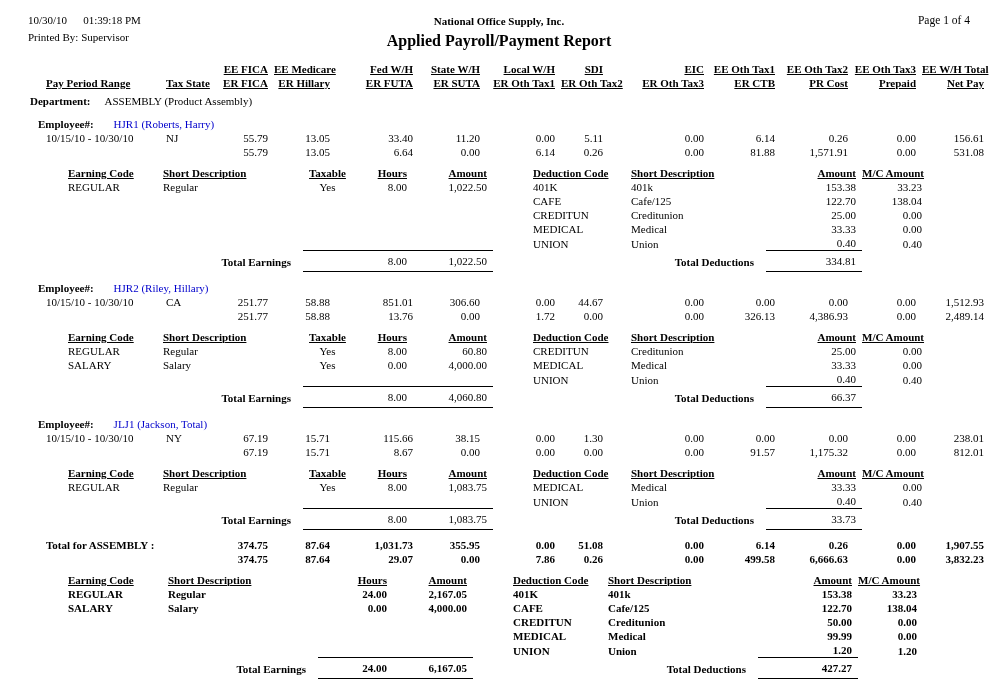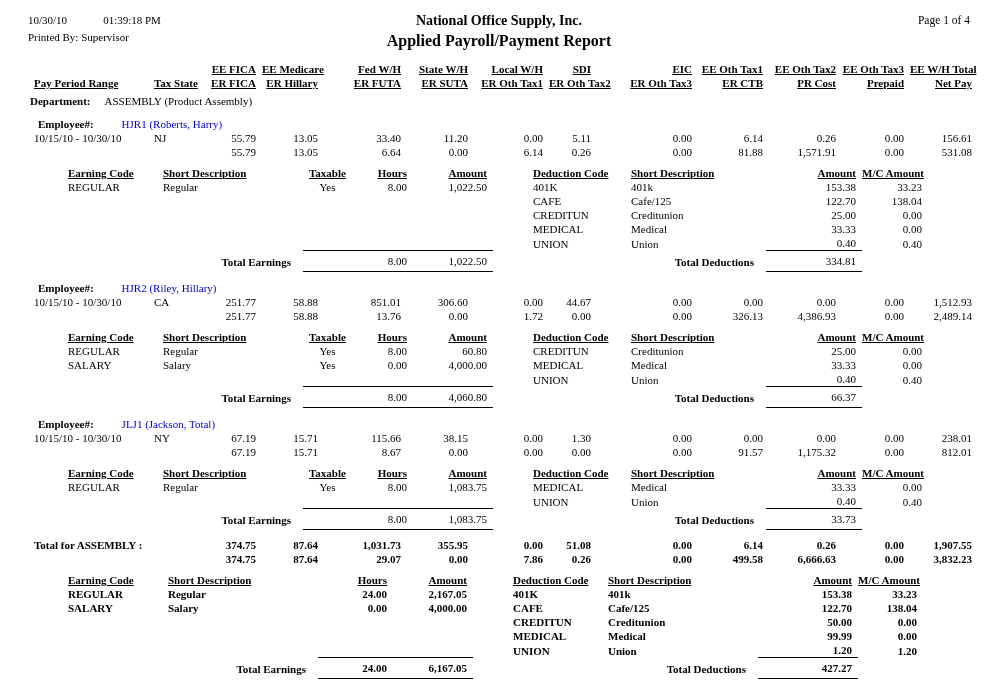--- a/index.html
+++ b/index.html
@@ -7,48 +7,48 @@
   body {
     width:1000px; height:683px; overflow:hidden;
     background:#ffffff; color:#000;
     font-family:"Liberation Serif","DejaVu Serif",serif;
     font-size:11px; line-height:13px;
   }
   .report { padding-top:14px; }
 
   
   .rpt-header { display:grid; grid-template-columns:215px 1fr 215px; padding:0 30px 0 28px; }
-  .time { margin-left:36px; }
+  .time { margin-left:16px; }
   .printed { margin-top:4px; }
   .rh-center { text-align:center; }
-  .company { font-weight:bold; font-size:14px; line-height:14px; }
+  .company { font-weight:bold; font-size:11px; line-height:14px; }
   .title { font-weight:bold; font-size:16px; line-height:19px; margin-top:3px; }
   .rh-right { text-align:right; font-size:11.5px; }
 
   
   table { border-collapse:collapse; table-layout:fixed; }
   td { padding:1px 6px 0 0; white-space:nowrap; overflow:visible; vertical-align:bottom; }
   .n { text-align:right; }
   .l { text-align:left; }
   .c { text-align:center; }
   .h { font-weight:bold; text-decoration:underline; }
   .bold td { font-weight:bold; }
 
-  .taxgrid { width:946px; margin-left:32px; }
+  .taxgrid { width:946px; margin-left:44px; }
   .taxgrid td:first-child { padding-left:2px; }
   .thead { margin-top:12px; }
   .dept-tot { margin-top:8px; }
 
   .dept-line { margin-left:30px; margin-top:5px; }
   .dept-label { font-weight:bold;margin-top:42px; }
   .dept-name { margin-left:14px; }
 
   .emp-line { margin-left:38px; margin-top:10px; }
   .emp-label { font-weight:bold; }
-  .emp-name { margin-left:28px; color:#0000CC; cursor:pointer; }
+  .emp-name { margin-left:20px; color:#0000CC; cursor:pointer; }
 
   .edgrid { width:860px; margin-left:68px; margin-top:7px; margin-bottom:2px; }
   .edgrid-sum { width:855px; margin-left:68px; margin-top:7px; }
 
   .tot td { padding-top:4px; padding-bottom:3px; }
   .tot .lab { text-align:right; font-weight:bold; padding-right:12px; }
   .bt { border-top:1px solid #000; border-bottom:1px solid #000; }
 </style>
 </head>
 <body>

